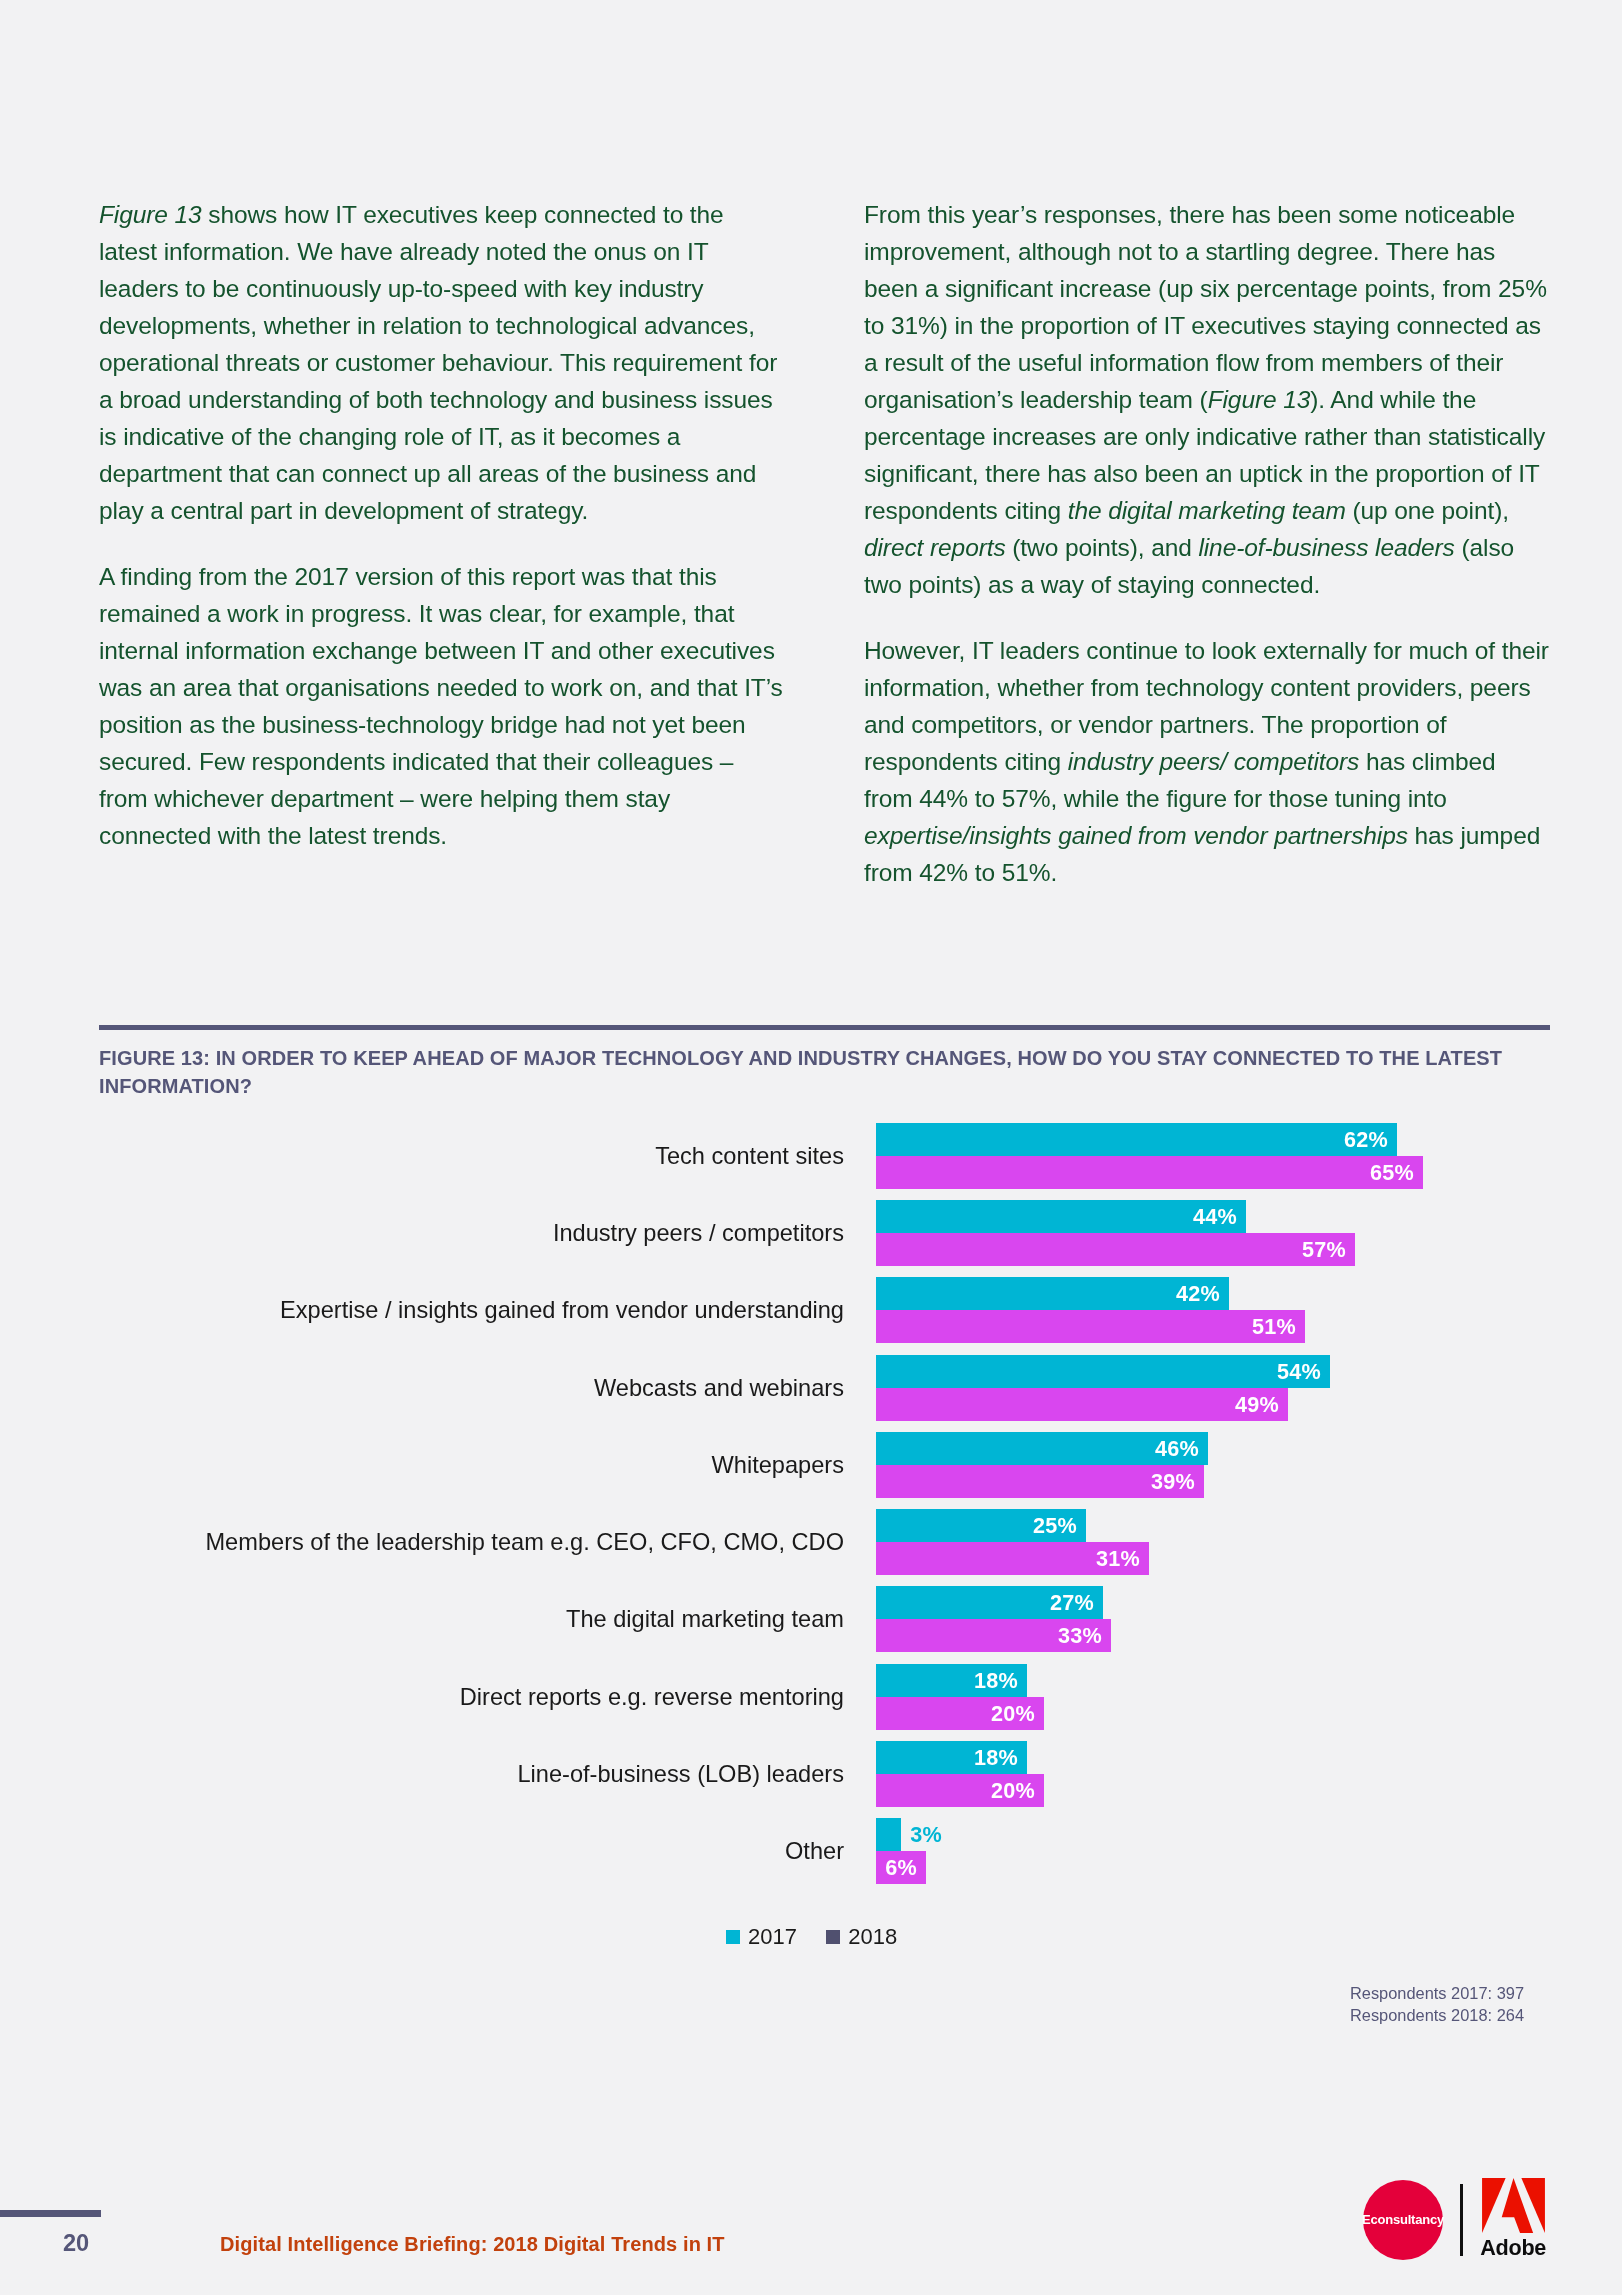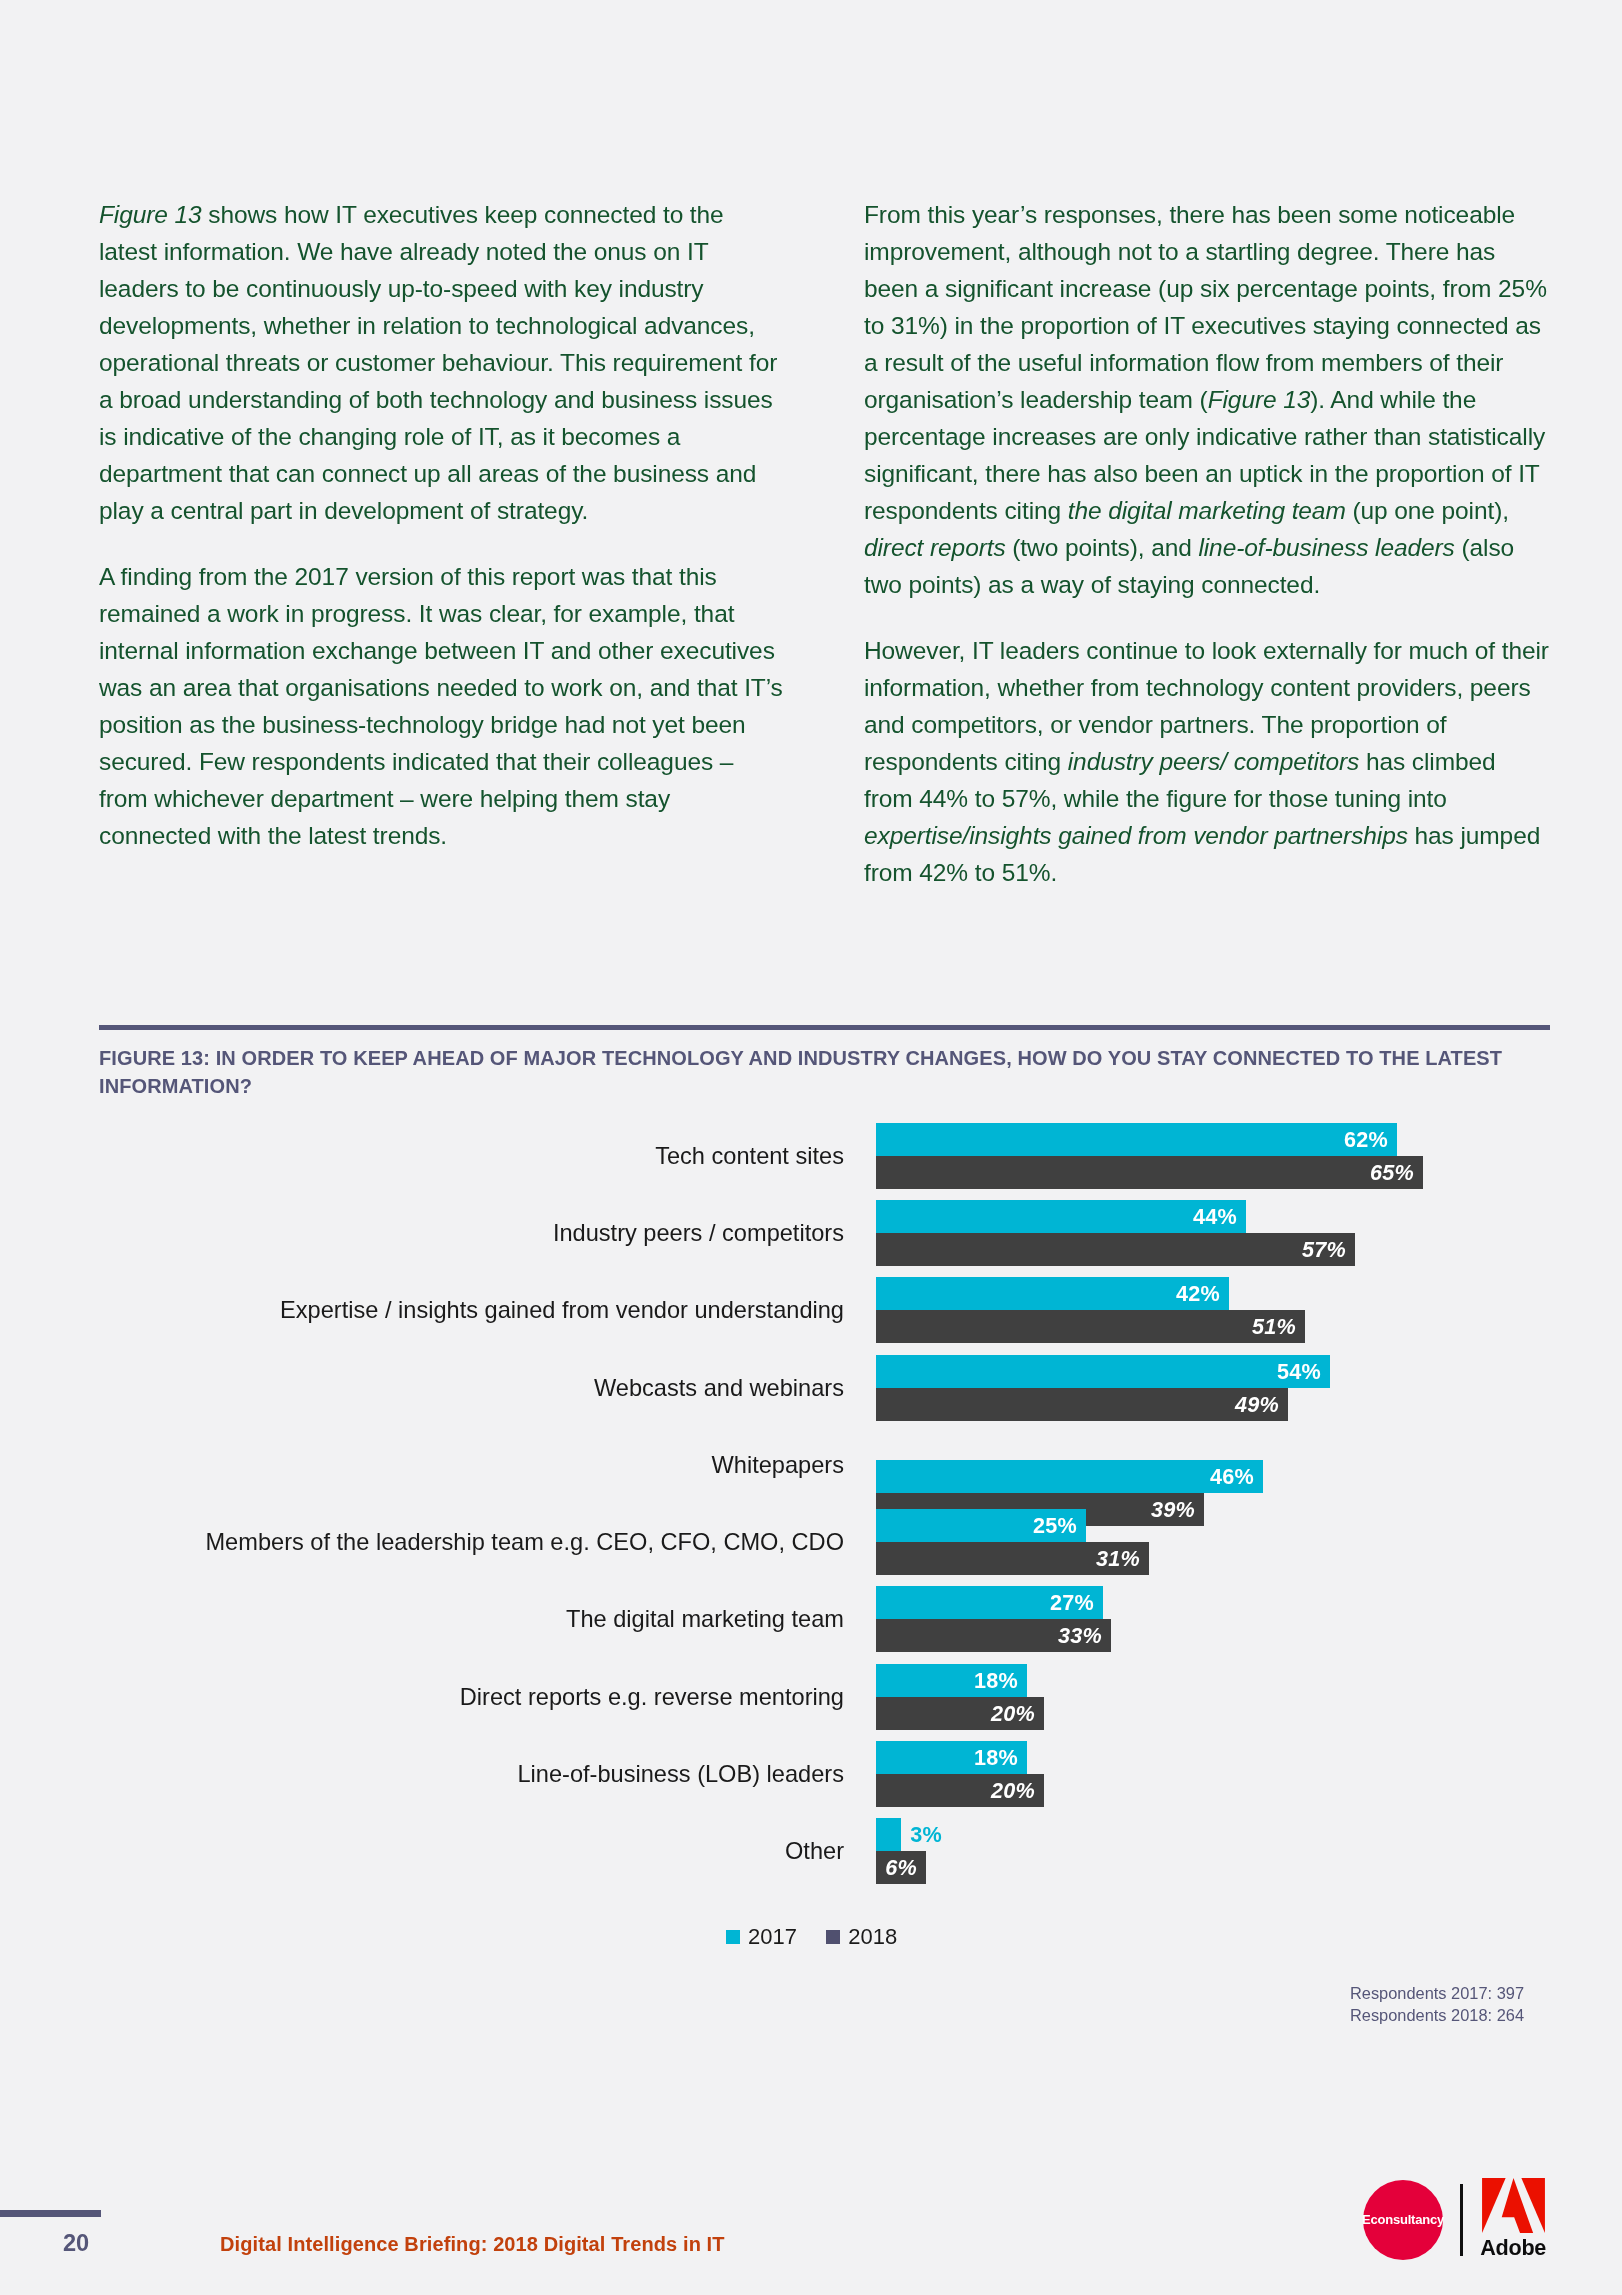--- a/index.html
+++ b/index.html
@@ -86,21 +86,21 @@
     position: absolute;
     left: 868px;
     top: 0;
     padding-left: 8px;
   }
   .bar {
     position: relative;
     height: 33px;
   }
   .bar.b2017 { background: #00b5d4; }
-  .bar.b2018 { background: #404040; font-style: italic; }
+  .bar.b2018 { background: #d946ef; }
   .bar-val {
     position: absolute;
     right: 9.2px;
     top: 50%;
     transform: translateY(-50%);
     color: #ffffff;
     font-size: 21.6px;
     font-weight: bold;
     letter-spacing: 0.2px;
   }
@@ -261,21 +261,21 @@
             <span class="bar-val">54%</span>
           </div>
           <div class="bar b2018" style="width: 412px;">
             <span class="bar-val">49%</span>
           </div>
         </div>
       </div>
       <div class="row" style="top: 309px;">
         <div class="row-label" style="top: 20px;">Whitepapers</div>
         <div class="bars">
-          <div class="bar b2017" style="width: 387px; margin-top: 28px;">
+          <div class="bar b2017" style="width: 332px;">
             <span class="bar-val">46%</span>
           </div>
           <div class="bar b2018" style="width: 328px;">
             <span class="bar-val">39%</span>
           </div>
         </div>
       </div>
       <div class="row" style="top: 386px;">
         <div class="row-label" style="top: 20px;">Members of the leadership team e.g. CEO, CFO, CMO, CDO</div>
         <div class="bars">

